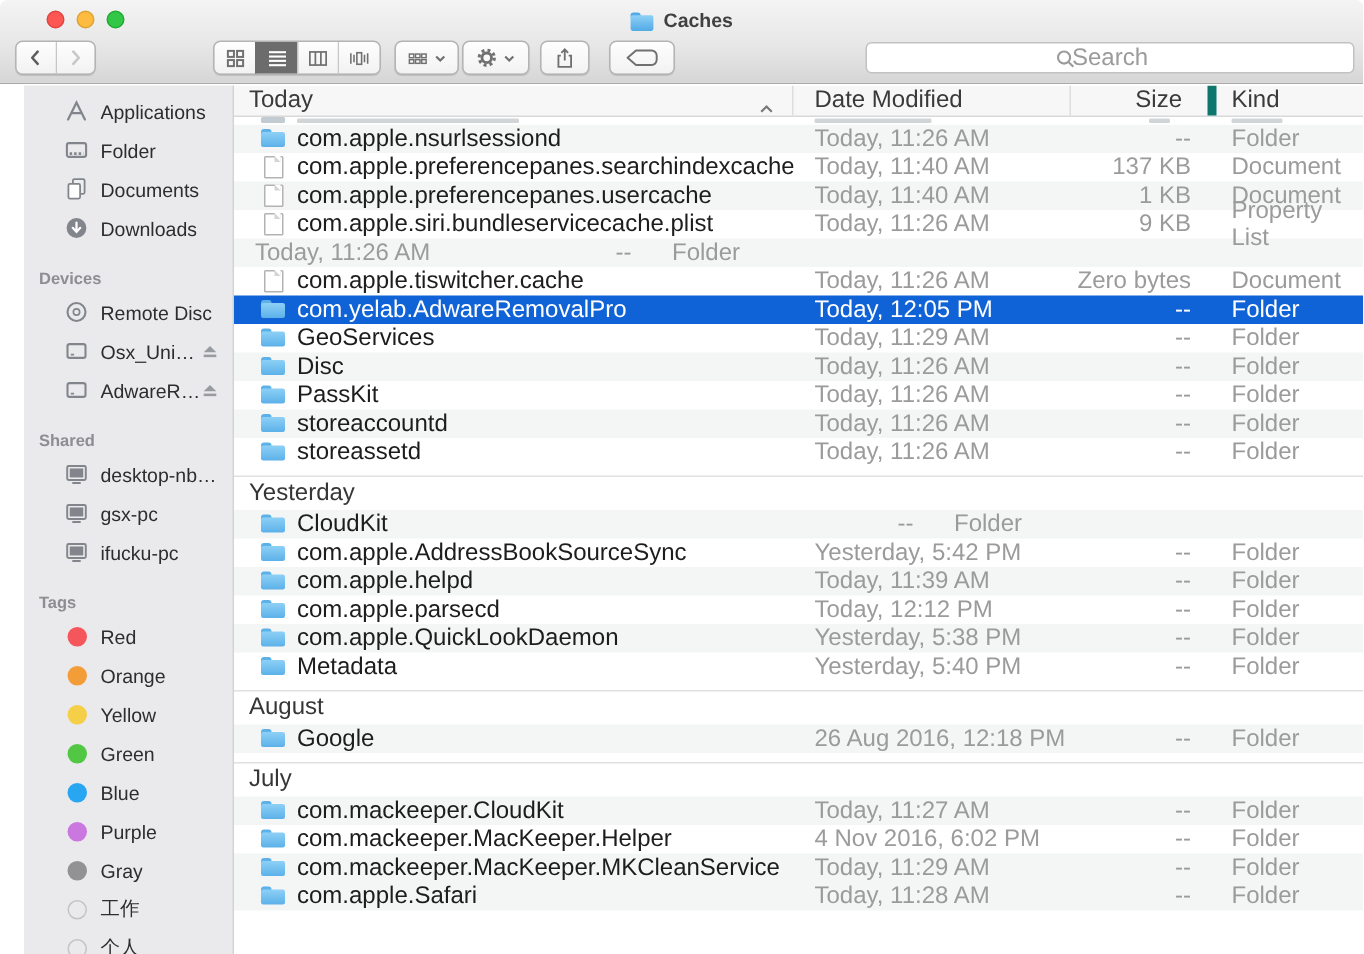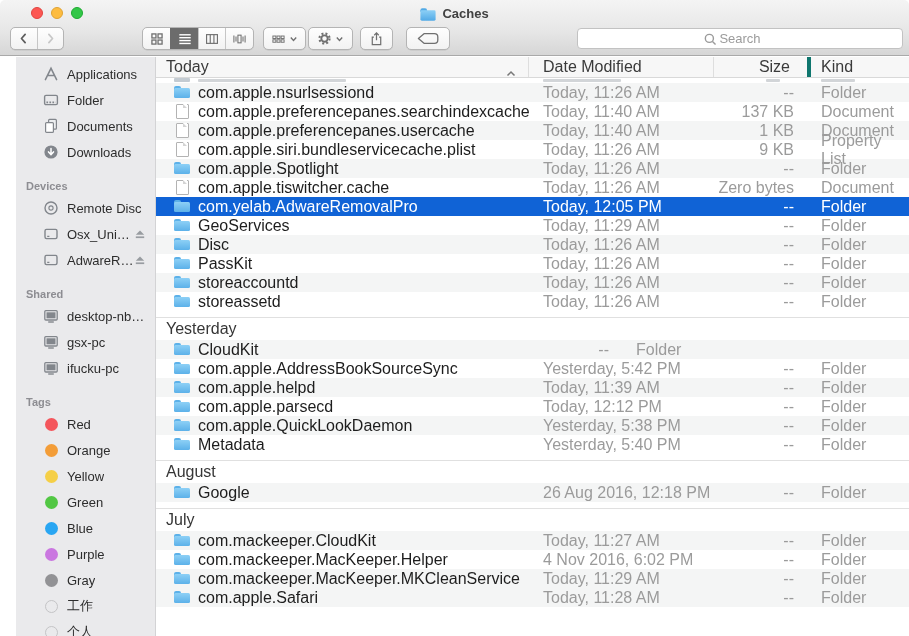--- a/index.html
+++ b/index.html
@@ -37,21 +37,21 @@
   .view-group { left:142px; width:112px; }
   .view-group .seg { width:28px; }
   .btn-arrange { left:263px; width:43px; gap:3px; }
   .btn-gear { left:308px; width:45px; gap:3px; }
   .btn-share { left:360px; width:33px; }
   .btn-tag { left:406px; width:44px; }
   .search-field { position:absolute; top:1px; left:577px; width:326px; height:21px;
     background:#fff; border:1px solid #c2c2c2; border-radius:4px; }
   .search-field svg { position:absolute; left:calc(50% - 37px); top:3px; }
   .search-field input { position:absolute; inset:0; width:100%; height:100%; border:none; outline:none;
-    background:transparent; text-align:center; font-size:13px; color:#555;
+    background:transparent; text-align:center; font-size:16px; color:#555;
     font-family:"Liberation Sans","DejaVu Sans",sans-serif; }
   .search-field input::placeholder { color:#9b9b9b; }
 
   
   .body { position:absolute; top:57px; left:0; right:0; bottom:0; display:flex;padding-left:16px; }
 
   
   .sidebar { width:140px; background:#eaeaec; border-right:1px solid #d3d3d5; overflow:hidden;
     padding-top:4px; flex:none; }
   .side-section-label { font-size:11px; font-weight:bold; color:#8d8d92; padding:0 0 0 10px;
@@ -65,21 +65,21 @@
   .tag-dot.outline { background:transparent; border:1.5px solid #c4c4c6; }
 
   
   .list { flex:1; background:#fff; overflow:hidden; position:relative; font-size:16px; }
   .list-header { height:21px; background:#f7f7f7; border-bottom:1px solid #d9d9d9;
     display:flex; align-items:center; color:#3a3a3a; }
   .hcell { height:100%; display:flex; align-items:center; position:relative; }
   .h-name { width:373px; padding-left:10px; border-right:1px solid #dedede; }
   .sort-arrow { position:absolute; right:12px; top:7px; }
   .h-date { width:185px; padding-left:14px; border-right:1px solid #dedede; }
-  .h-size { width:97px; justify-content:flex-end; padding-right:17px; border-right:4px solid #0f766e; }
+  .h-size { width:97px; justify-content:flex-end; padding-right:17px; border-right:6px solid #0f766e; }
   .h-kind { flex:1; padding-left:10px; }
 
   .sliver { height:5px; overflow:hidden; position:relative; background:#fff; }
   .ghost { position:absolute; bottom:1px; height:3px; background:#d2d5d8; border-radius:1px; }
 
   .rows .row:nth-child(odd) { background:#f4f5f5; }
   .row { height:19px; display:flex; align-items:center; }
   .col-name { width:373px; display:flex; padding-left:18px; overflow:hidden; }
   .fname { margin-left:8px; color:#1d1d1d; white-space:nowrap; }
   .col-date { width:185px; padding-left:14px; color:#9b9b9b; }
@@ -491,24 +491,20 @@
     <span class="col-name">
       <span class="ficon document"></span>
       <span class="fname">com.apple.siri.bundleservicecache.plist</span>
     </span>
     <span class="col-date">Today, 11:26 AM</span>
     <span class="col-size">9 KB</span>
     <span class="col-kind">Property List</span>
   </div>
 
   <div class="row">
-    <span class="col-name">
-      <span class="ficon folder"></span>
-      <span class="fname">com.apple.Spotlight</span>
-    </span>
     <span class="col-date">Today, 11:26 AM</span>
     <span class="col-size">--</span>
     <span class="col-kind">Folder</span>
   </div>
 
   <div class="row">
     <span class="col-name">
       <span class="ficon document"></span>
       <span class="fname">com.apple.tiswitcher.cache</span>
     </span>

